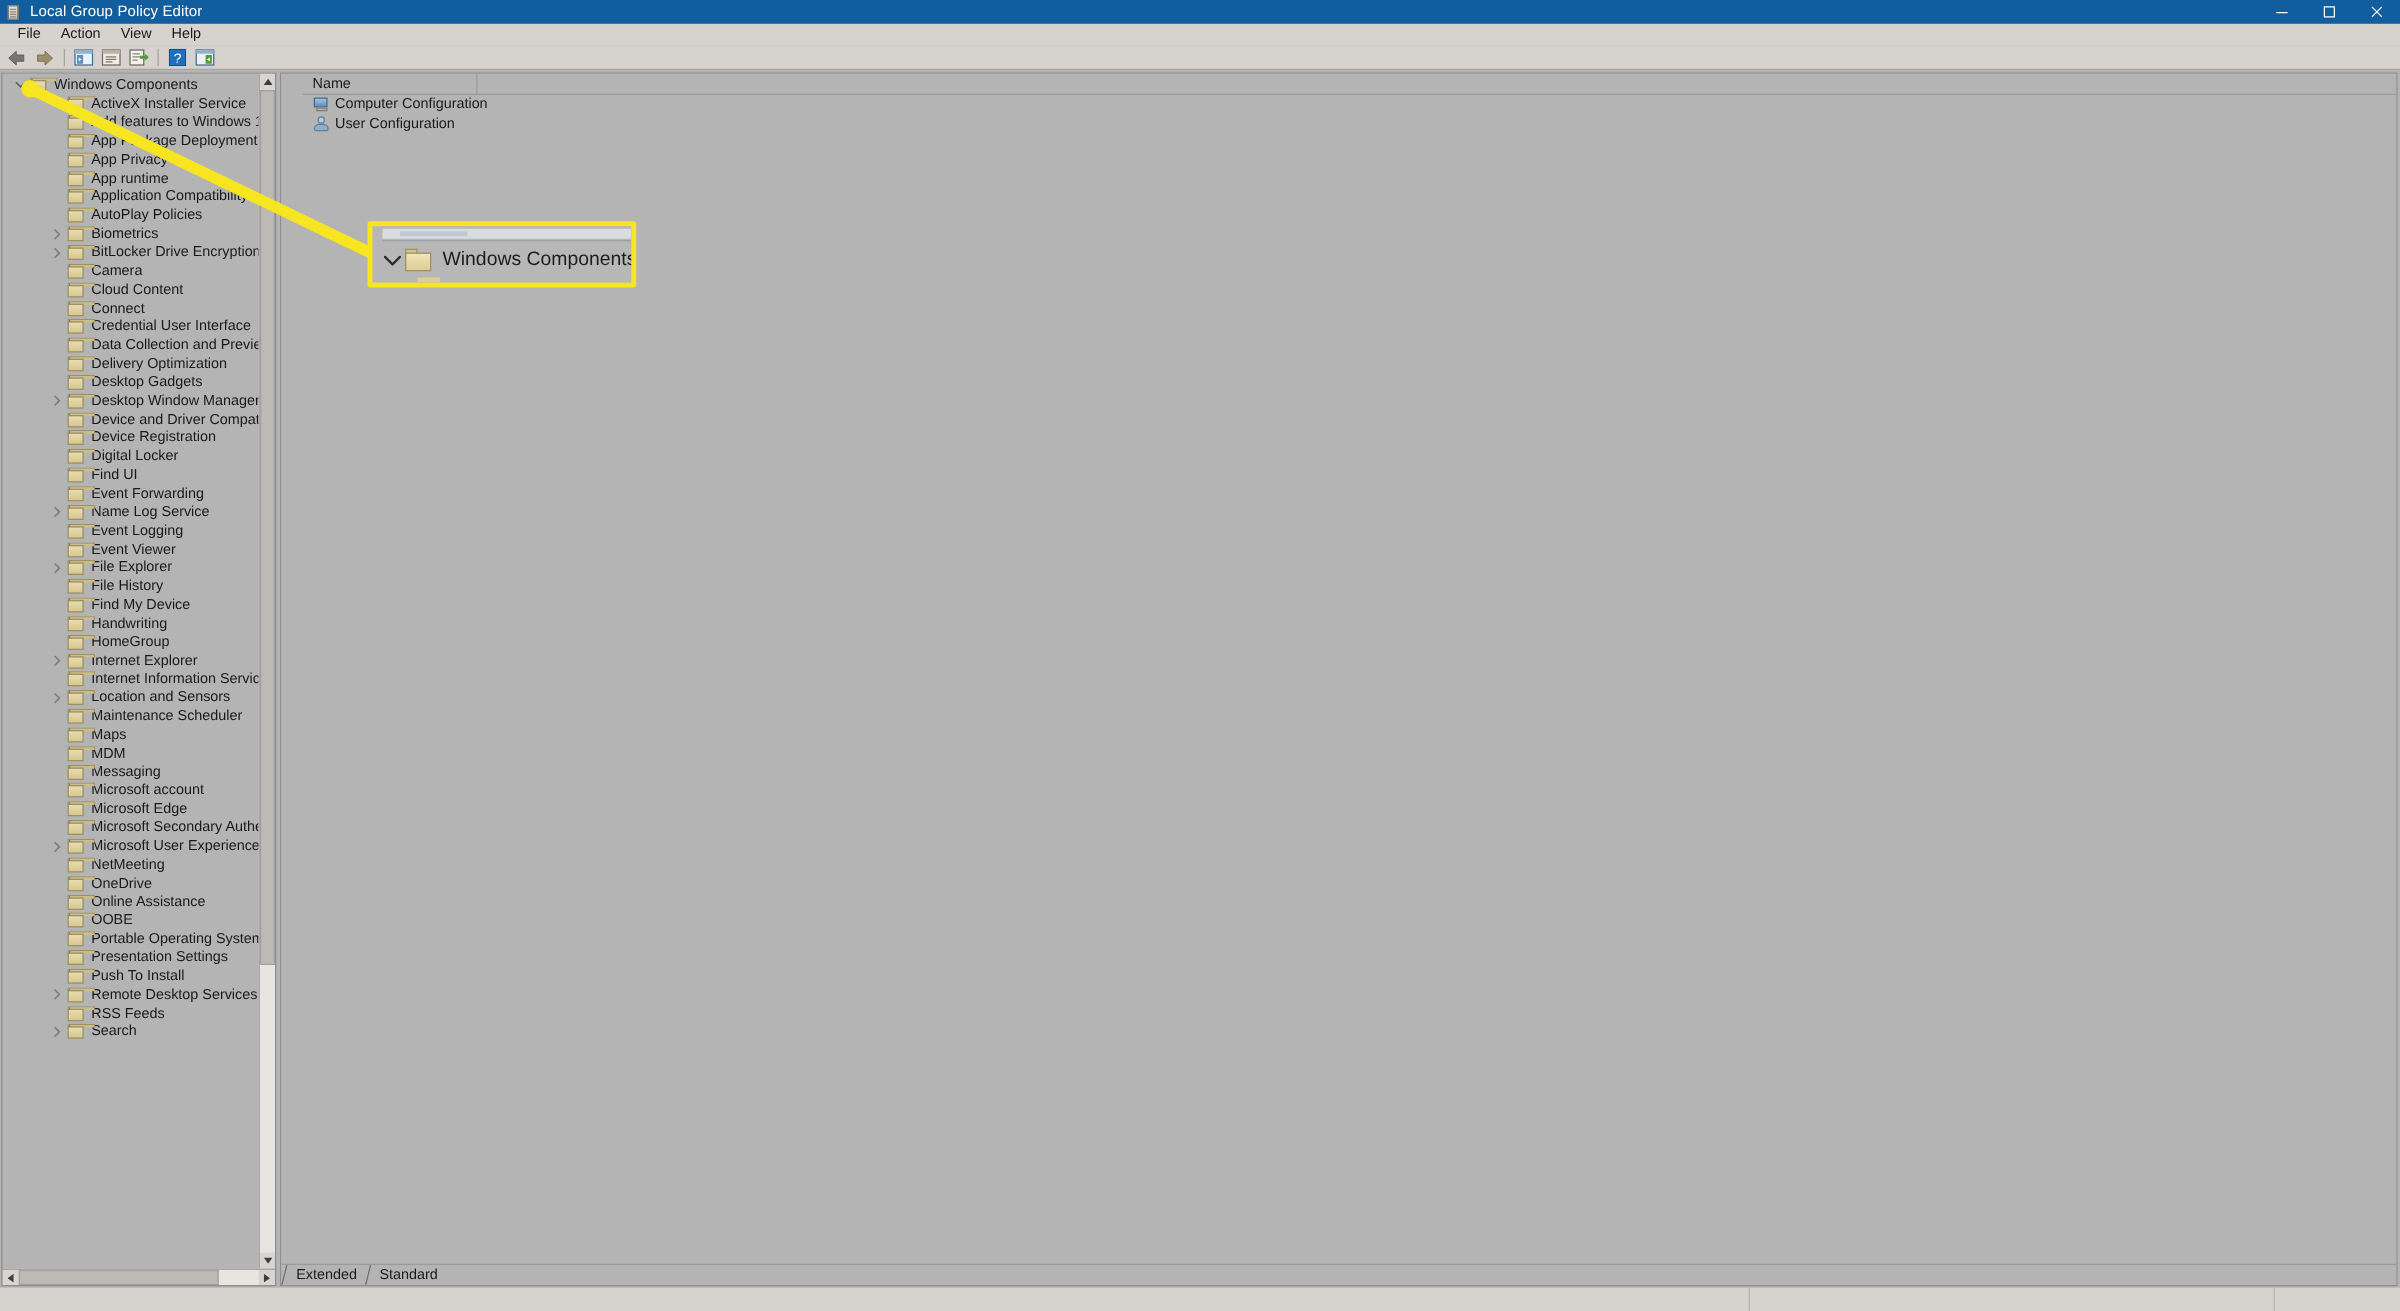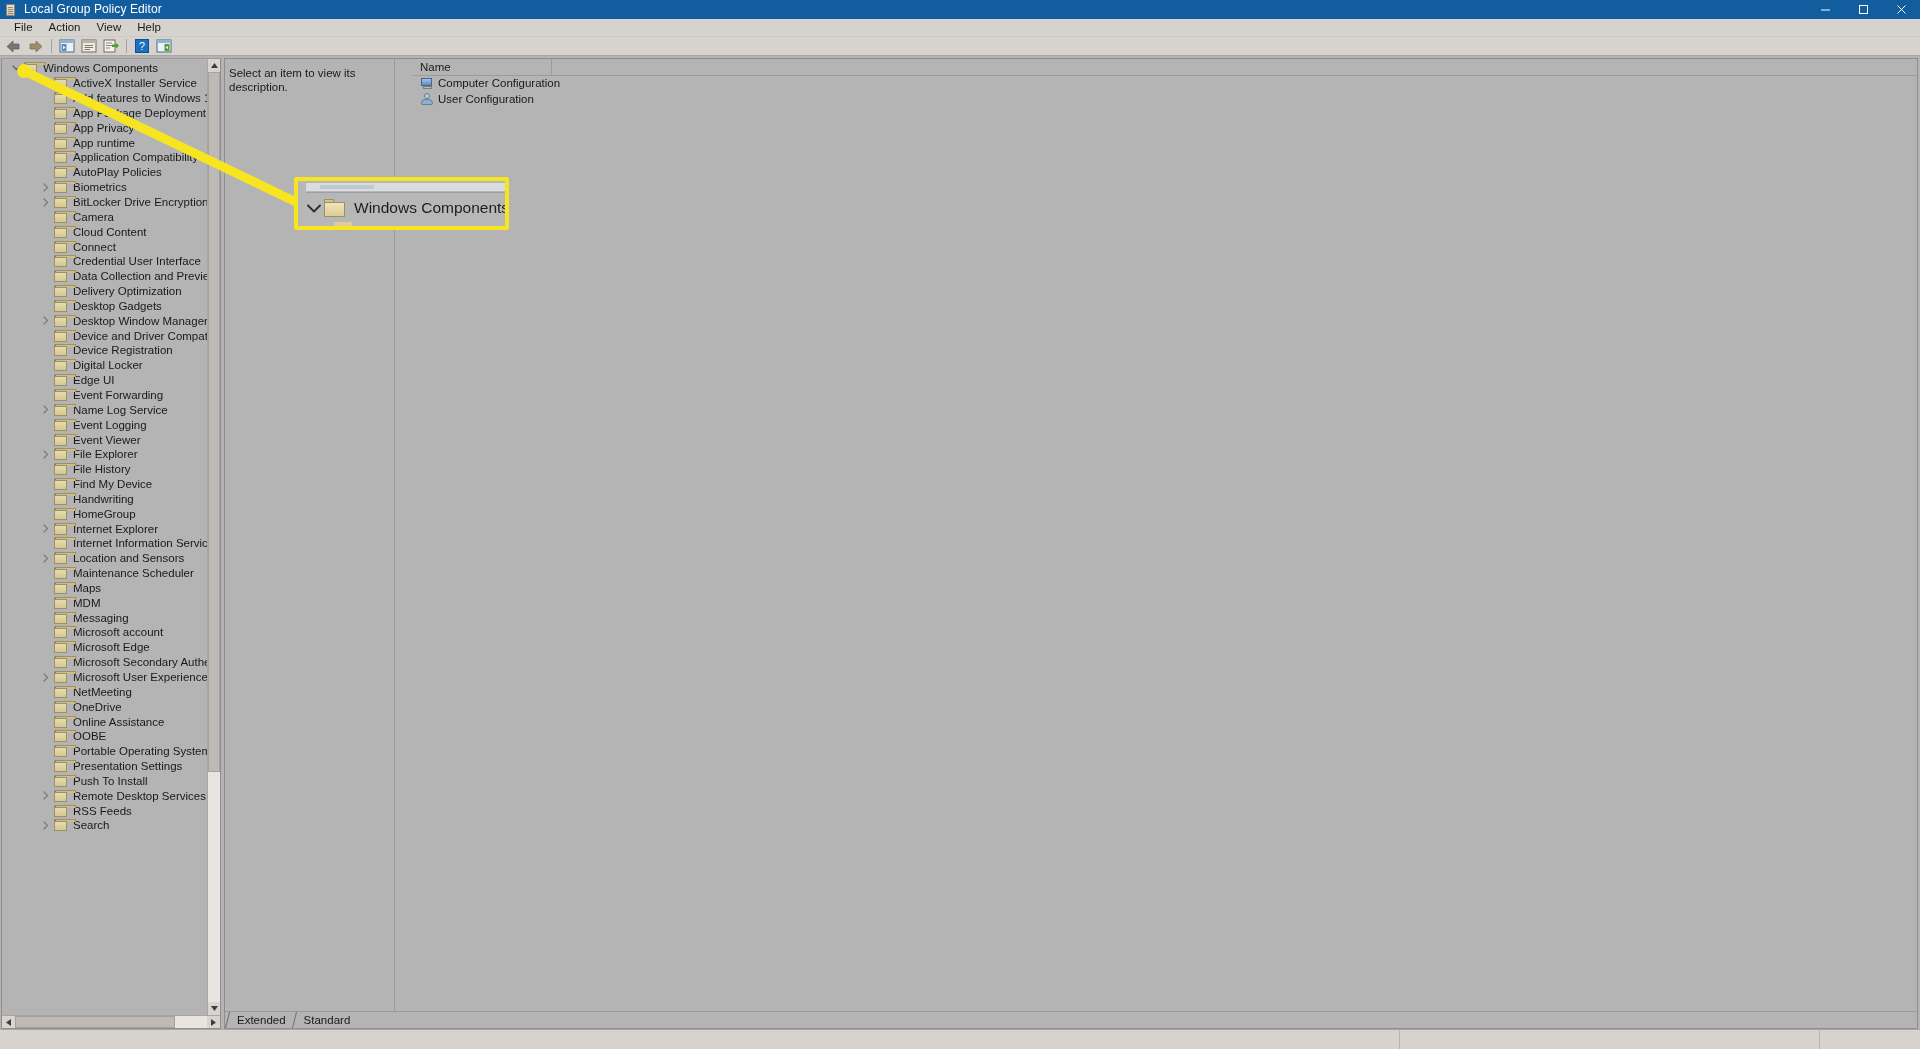--- a/index.html
+++ b/index.html
@@ -764,21 +764,21 @@
                 <div class="body-f"></div>
               </div>
               <div class="tree-label">Digital Locker</div>
             </div>
             <div class="tree-row lvl-1">
               <div class="twisty"></div>
               <div class="folder-ico">
                 <div class="tab"></div>
                 <div class="body-f"></div>
               </div>
-              <div class="tree-label">Edge UI</div>
+              <div class="tree-label">Find UI</div>
             </div>
             <div class="tree-row lvl-1">
               <div class="twisty"></div>
               <div class="folder-ico">
                 <div class="tab"></div>
                 <div class="body-f"></div>
               </div>
               <div class="tree-label">Event Forwarding</div>
             </div>
             <div class="tree-row lvl-1">
@@ -1070,23 +1070,20 @@
         <div class="arrow">
           <svg width="5" height="7" viewBox="0 0 5 7">
               <path d="M0 0 L5 3.5 L0 7 Z" fill="#3d3d3d"></path>
             </svg>
         </div>
       </div>
     </div>
 
     <div class="content-pane">
       <div class="content-main">
-        <div class="desc-col">
-          <span>Select an item to view its description.</span>
-        </div>
         <div class="list-col">
           <div class="list-head">
             <div class="col-name">Name</div>
           </div>
           <div class="list-rows" id="list-rows">
               <div class="list-row">
                 <div class="li-ico computer">
                   <div class="screen"></div>
                   <div class="base"></div>
                 </div>

